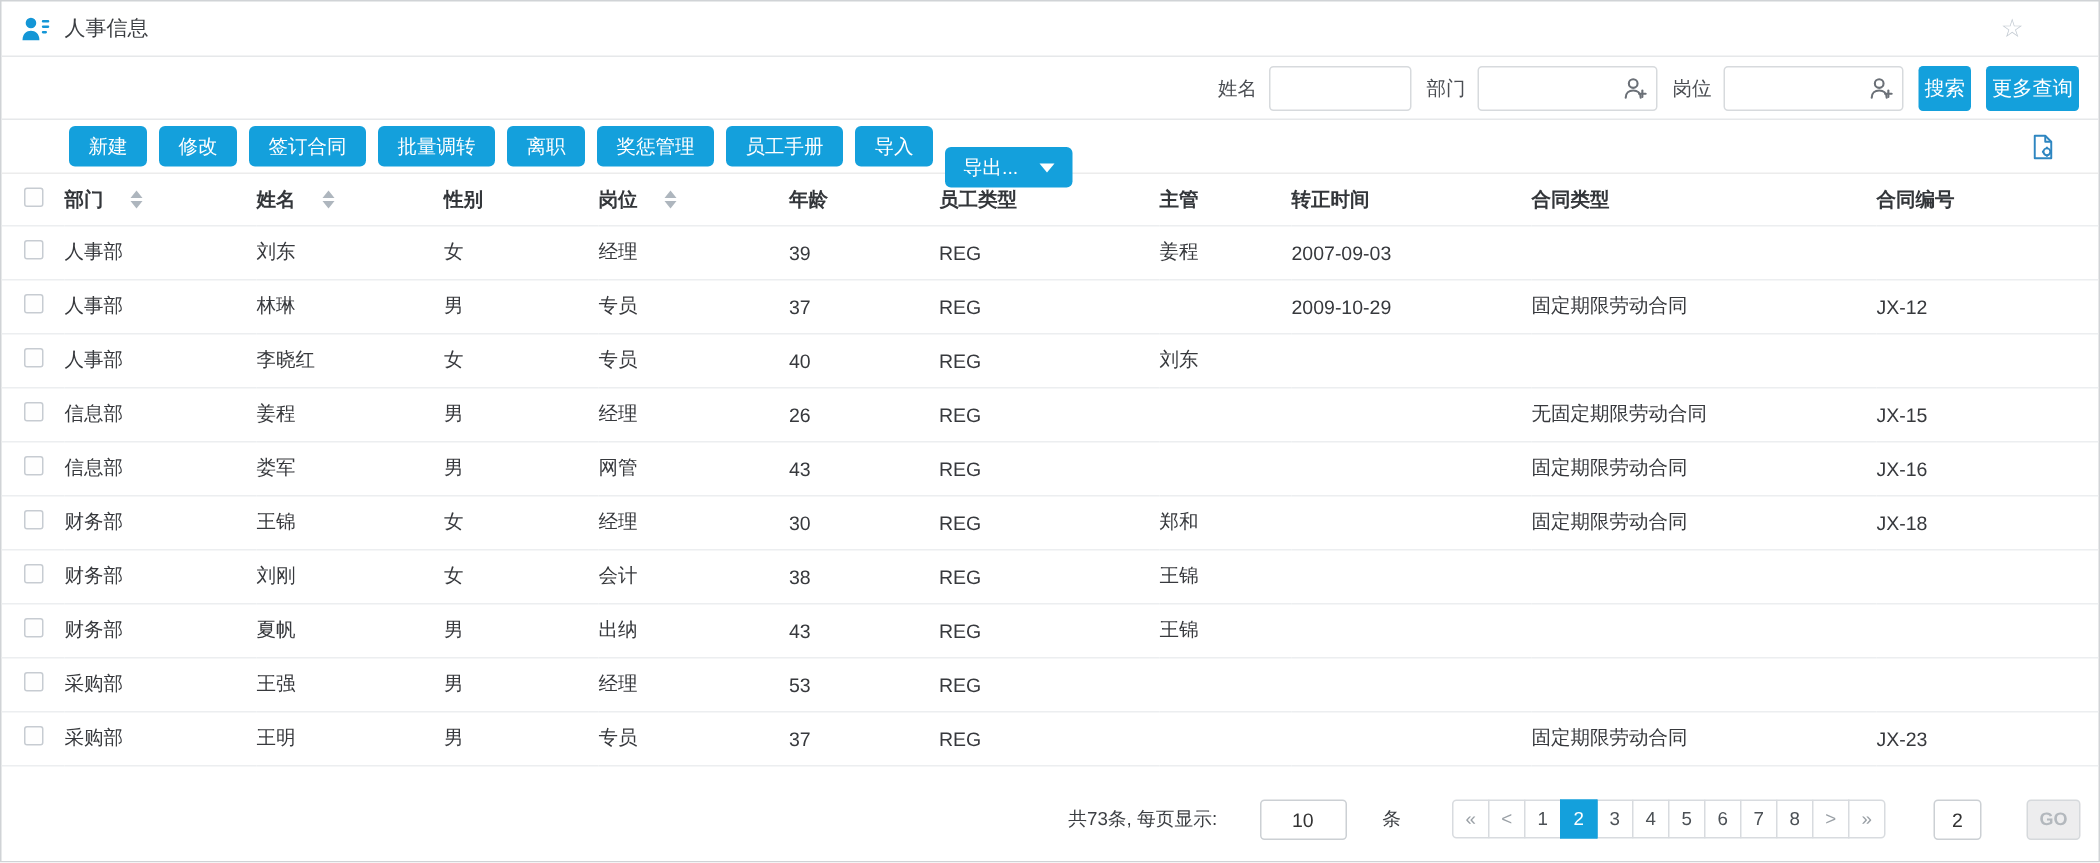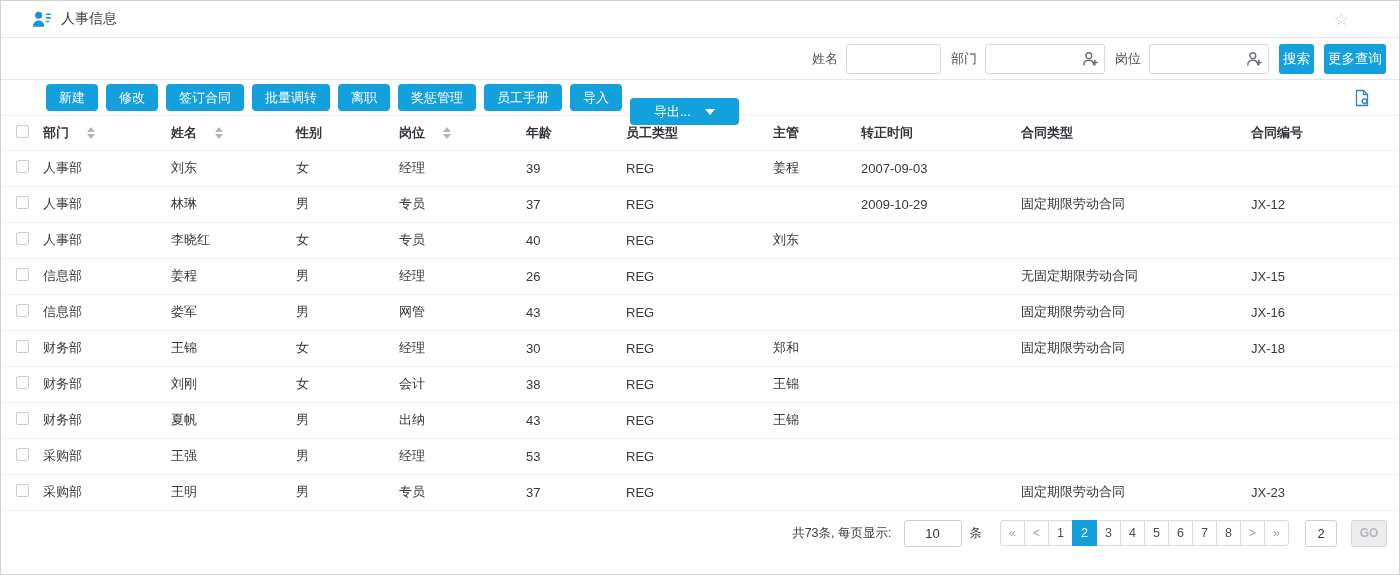--- a/index.html
+++ b/index.html
@@ -3,21 +3,21 @@
 <meta charset="utf-8">
 <style>
   * { box-sizing: border-box; margin: 0; padding: 0; }
   html,body { background:#fff; }
   body { font-family: "Liberation Sans", "DejaVu Sans", sans-serif; }
   #app {
     width: 1400px; height: 575px; position: relative;
     border: 1px solid #d0d3d6; background: #fff; overflow: hidden;
   }
   
-  .titlebar { height: 37px; display: flex; align-items: center; padding: 0 30px;
+  .titlebar { height: 37px; display: flex; align-items: center; padding: 0 12px;
     border-bottom: 1px solid #e6e8ea; position: relative; }
   .titlebar .app-icon { display: inline-flex; margin-right: 9px; }
   .titlebar .title { font-size: 14px; color: #3c3f43; }
   .star { position: absolute; right: 50px; top: 50%; transform: translateY(-50%);
     color: #c3cad2; font-size: 17px; line-height: 1; cursor: pointer; }
   
   .searchbar { height: 42px; display: flex; align-items: center; justify-content: flex-end;
     padding: 0 13px; gap: 10px; border-bottom: 1px solid #e6e8ea; }
   .field { display: flex; align-items: center; gap: 8px; }
   .field label { font-size: 13px; color: #4a4d52; white-space: nowrap; }
@@ -28,21 +28,21 @@
   .inp-icon { position: absolute; right: 6px; top: 50%; transform: translateY(-50%);
     display: inline-flex; cursor: pointer; }
   .btn-primary { background: #14a0dc; color: #fff; border: none; border-radius: 3px;
     height: 30px; padding: 0 4px; font-size: 13.5px; cursor: pointer; white-space: nowrap; }
   
   .toolbar { height: 36px; display: flex; align-items: center; padding: 0 13px; gap: 8px;
     border-bottom: 1px solid #ececec; }
   #toolbar-buttons { display: flex; align-items: center; gap: 8px; margin-left: 32px; }
   .tb-btn { background: #14a0dc; color: #fff; border: none; border-radius: 4px;
     height: 27px; padding: 0 13px; font-size: 13px; cursor: pointer; white-space: nowrap; }
-  .tb-export { display: inline-flex; align-items: center; gap: 14px; padding: 0 24px; margin-top: 28px; }
+  .tb-export { display: inline-flex; align-items: center; gap: 14px; padding: 0 12px; margin-top: 28px; }
   .caret { width: 0; height: 0; border-left: 5px solid transparent; border-right: 5px solid transparent;
     border-top: 6px solid #fff; display: inline-block; }
   .col-settings { margin-left: auto; display: inline-flex; cursor: pointer; padding-right: 14px; }
   
   table { width: 100%; border-collapse: collapse; table-layout: fixed; }
   thead th { height: 34px; font-size: 13px; font-weight: 700; color: #33363a;
     text-align: left; vertical-align: middle; white-space: nowrap; }
   tbody td { height: 36px; font-size: 13px; color: #37393d; border-top: 1px solid #eceef0;
     vertical-align: middle; white-space: nowrap; overflow: hidden; }
   tbody tr:last-child td { border-bottom: 1px solid #eceef0; }
@@ -50,21 +50,21 @@
   .cb { width: 13px; height: 13px; border: 1px solid #c7ccd2; border-radius: 2px;
     background: #fefefe; display: inline-block; cursor: pointer; }
   .sort { display: inline-flex; flex-direction: column; gap: 2px; margin-left: 18px;
     vertical-align: middle; cursor: pointer; }
   .sort i { display: block; width: 0; height: 0; border-left: 4px solid transparent;
     border-right: 4px solid transparent; }
   .sort .up { border-bottom: 5px solid #aeb6be; }
   .sort .dn { border-top: 5px solid #aeb6be; }
   
   .footer { display: flex; align-items: center; justify-content: flex-end;
-    padding: 9px 12px 0 0; gap: 8px; }
+    padding: 22px 12px 0 0; gap: 24px; }
   .total-text { font-size: 12.5px; color: #3c3f43; margin-right: 4px; }
   .num-input { height: 27px; border: 1px solid #ccd0d4; border-radius: 3px; text-align: center;
     font-size: 13px; color: #333; outline: none; }
   .size-input { width: 58px; }
   .goto-input { width: 32px; margin-left: 8px; }
   .unit { font-size: 12.5px; color: #3c3f43; margin-right: 10px; }
   #pager { display: flex; align-items: center; }
   .pg-btn { min-width: 25px; height: 26px; padding: 0 5px; background: #fff;
     border: 1px solid #d8dbdf; color: #4c5156; font-size: 12.5px; cursor: pointer;
     margin-left: -1px; position: relative; }

